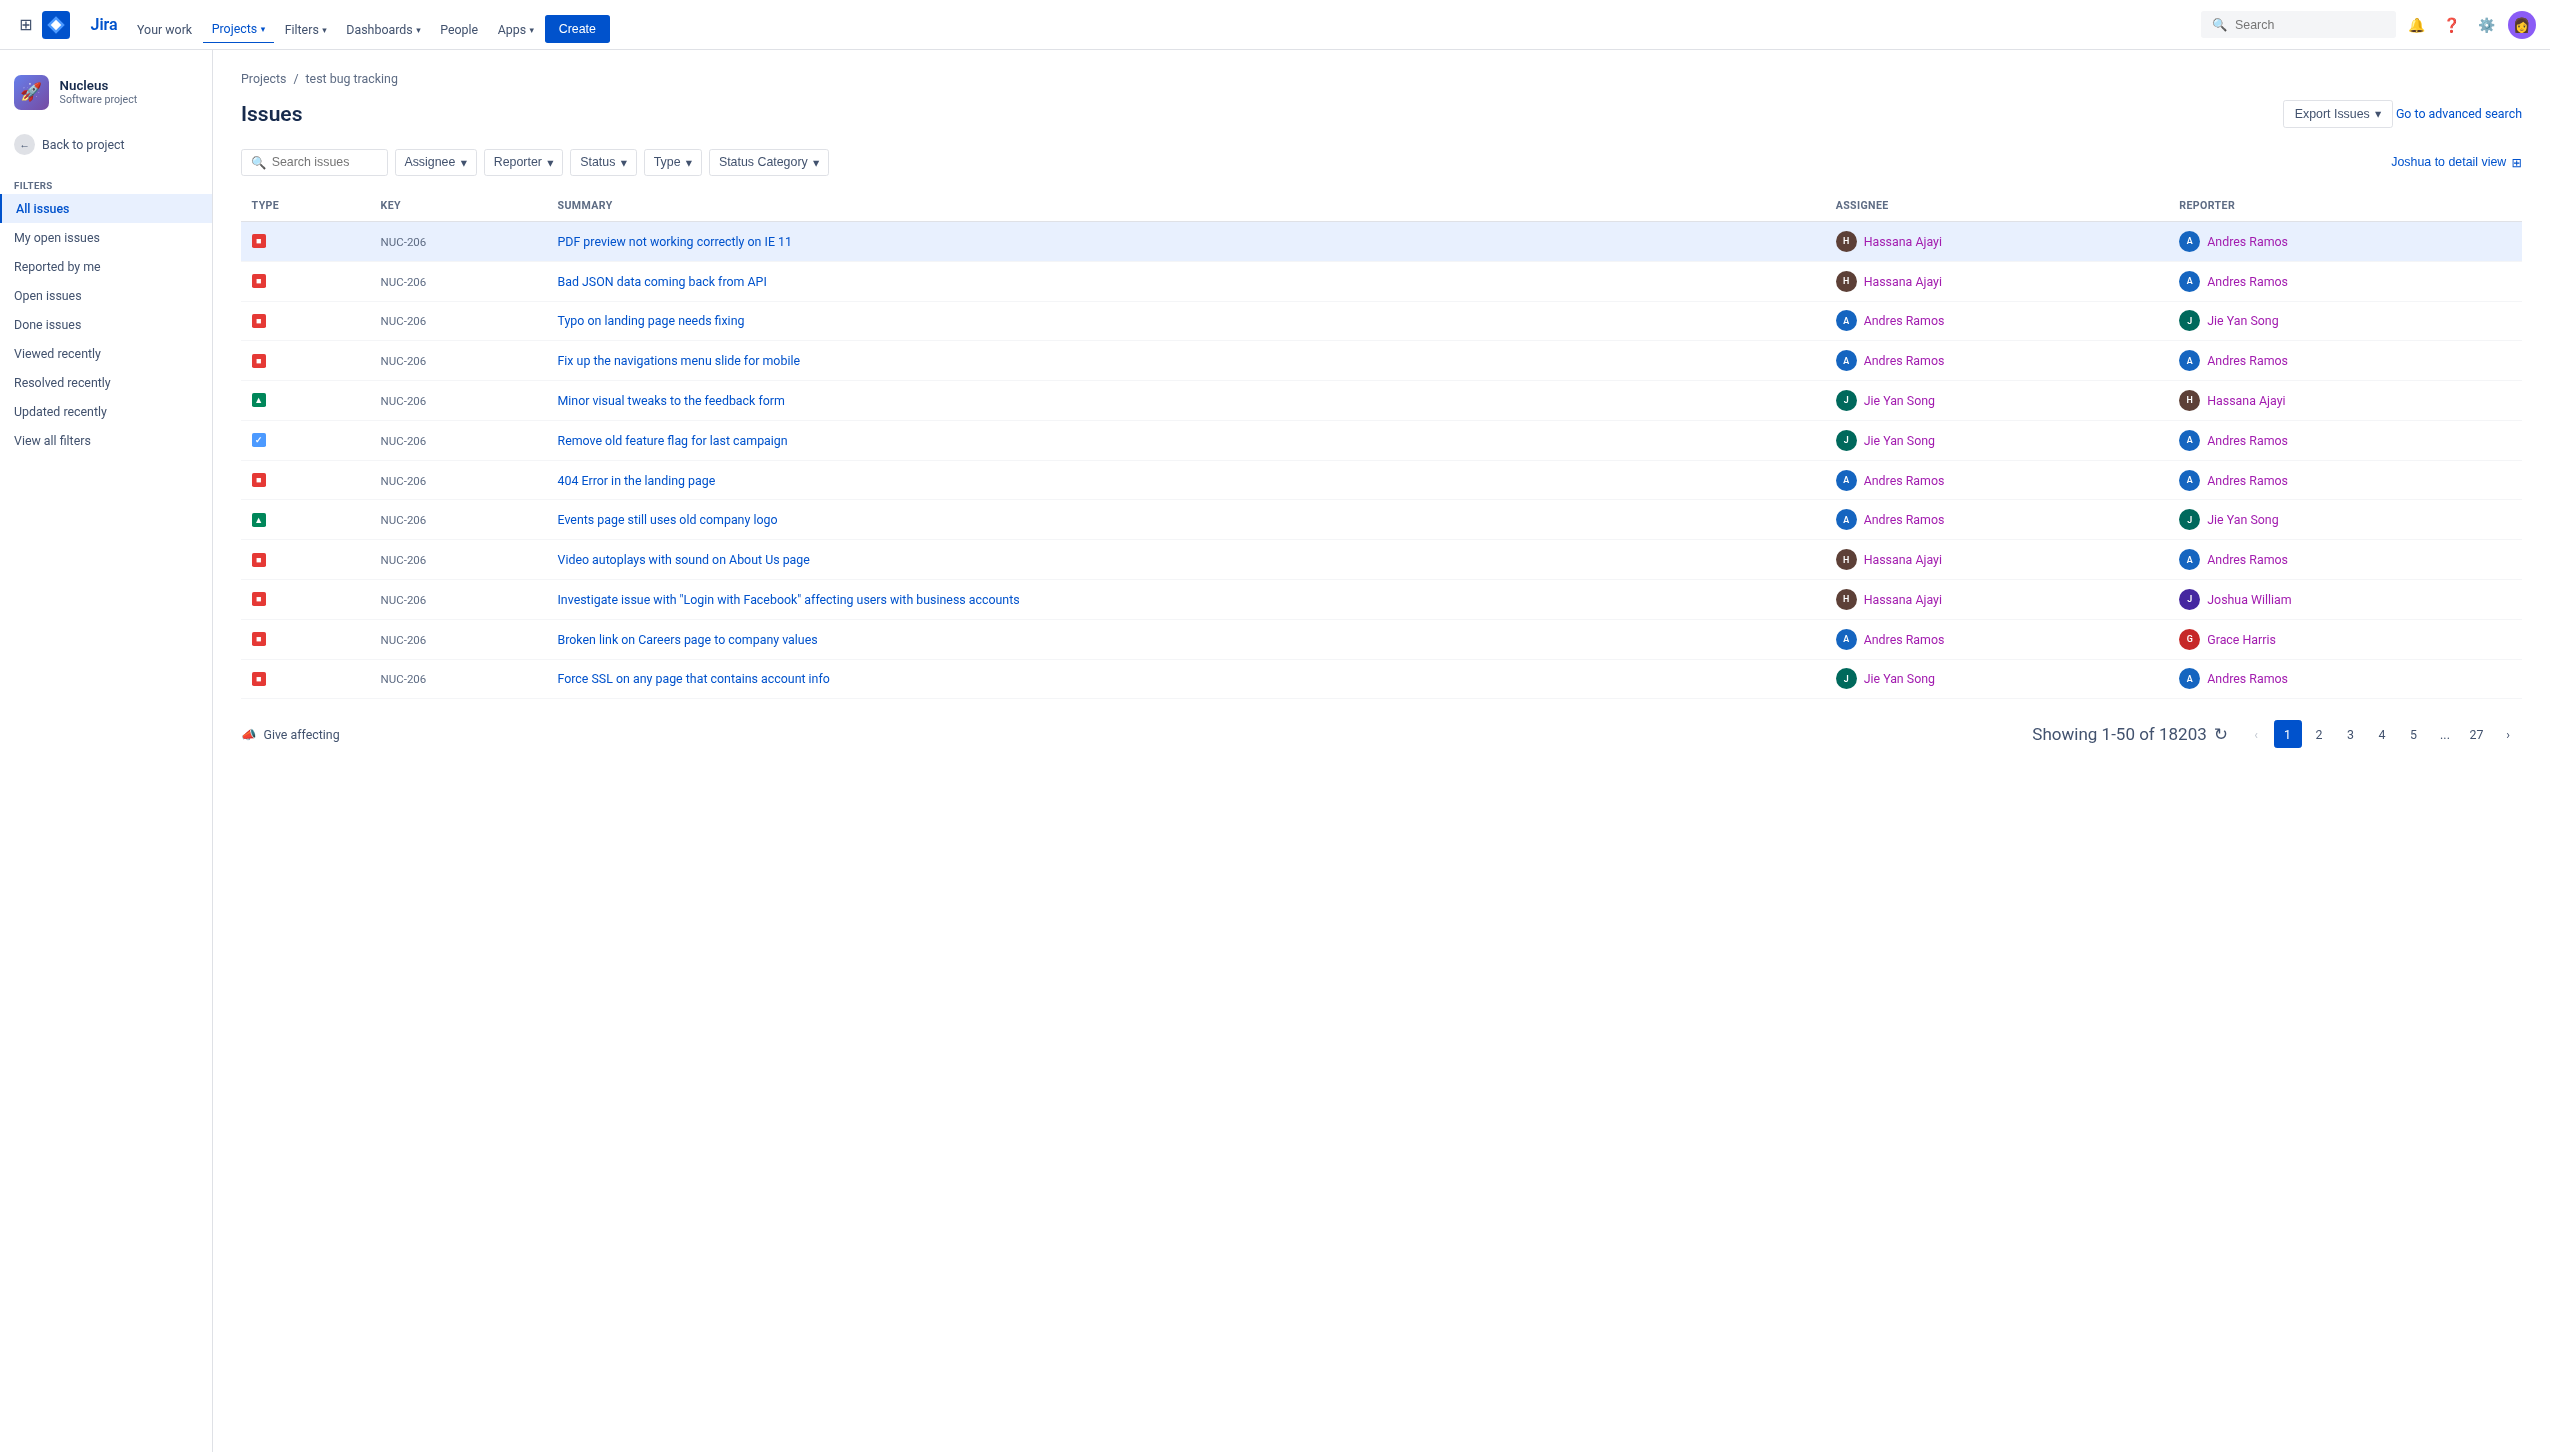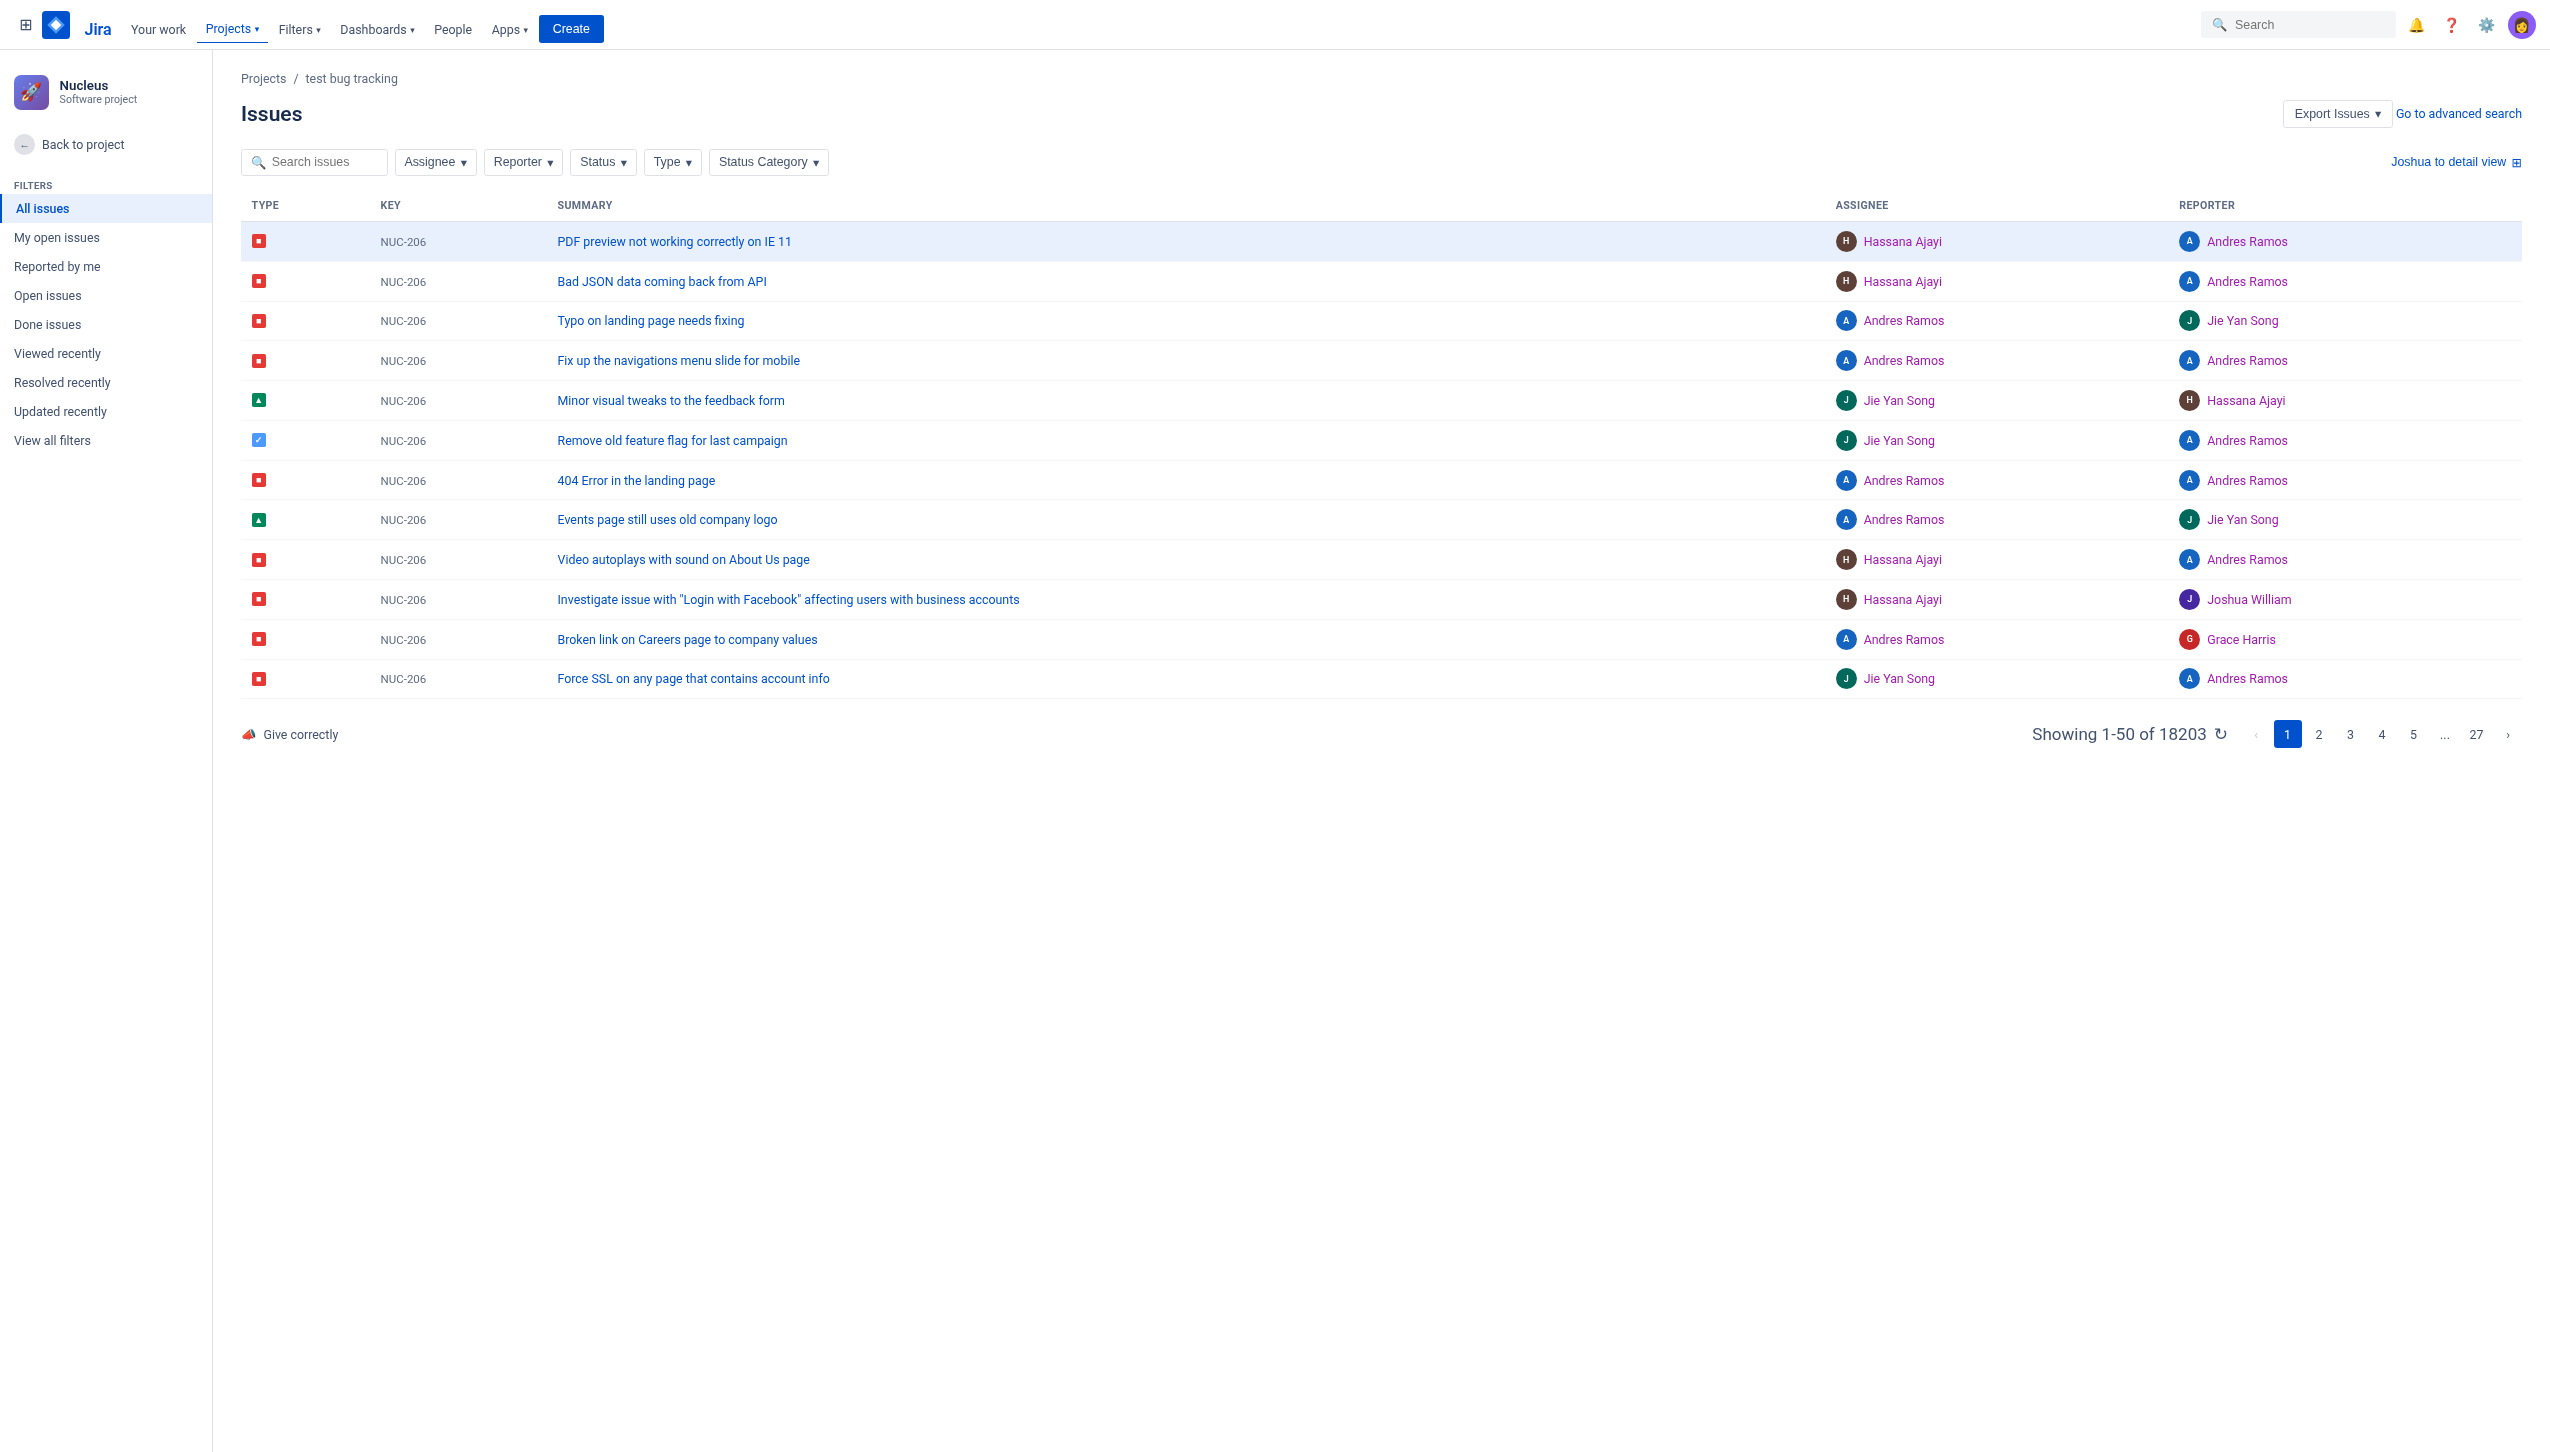--- a/index.html
+++ b/index.html
@@ -6,21 +6,21 @@
     body { font-family: -apple-system, BlinkMacSystemFont, 'Segoe UI', Roboto, sans-serif; font-size: 12.4px; color: #172b4d; background: #fff; }
 
     
     .topnav {
       display: flex; align-items: center; height: 50px;
       background: #fff; border-bottom: 0.9px solid #dfe1e6;
       padding: 0 14px; gap: 3.5px; position: sticky; top: 0; z-index: 100;
     }
     .topnav-grid { display: flex; align-items: center; gap: 1.8px; cursor: pointer; padding: 5.3px; border-radius: 3.5px; }
     .topnav-grid span { font-size: 16px; color: #42526e; }
-    .topnav-logo { display: flex; align-items: flex-end; gap: 15px; margin-right: 7px; text-decoration: none; }
+    .topnav-logo { display: flex; align-items: center; gap: 21px; margin-right: 7px; text-decoration: none; }
     .topnav-logo-icon { width: 28px; height: 28px; }
     .topnav-logo-text { font-size: 16px; font-weight: 600; color: #0052cc; }
     .topnav-nav { display: flex; align-items: flex-end; gap: 1.8px; flex: 1; margin-top: 8px; }
     .nav-item {
       display: flex; align-items: center; gap: 3.5px; padding: 5.3px 8.9px;
       border-radius: 2.7px; cursor: pointer; font-size: 12.4px; color: #42526e;
       font-weight: 400; white-space: nowrap;
     }
     .nav-item.active { color: #0052cc; border-bottom: 1.8px solid #0052cc; border-radius: 0; }
     .nav-item .chevron { font-size: 8.9px; }
@@ -488,21 +488,21 @@
                 <span class="user-name">Andres Ramos</span>
               </div>
             </td>
           </tr>
         </tbody>
     </table>
 
     <div class="pagination-bar">
       <div class="give-feedback">
         <span>📣</span>
-        <span>Give correctly</span>
+        <span>Give affecting</span>
       </div>
       <div style="display:flex; align-items:center; gap:14px;">
         <span class="pagination-info">
           <span>Showing 1-50 of 18203</span>
           <span style="cursor:pointer;">↻</span>
         </span>
         <div class="pagination-controls" id="pagination-controls">
             <div class="page-btn disabled">‹</div>
             <div class="page-btn active">1</div>
             <div class="page-btn">2</div>

